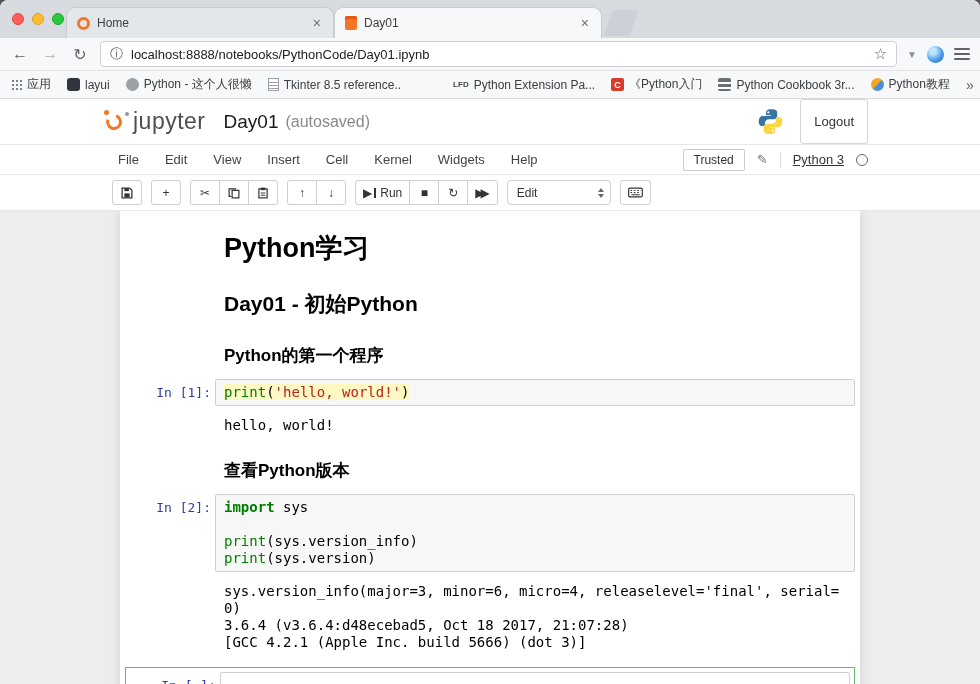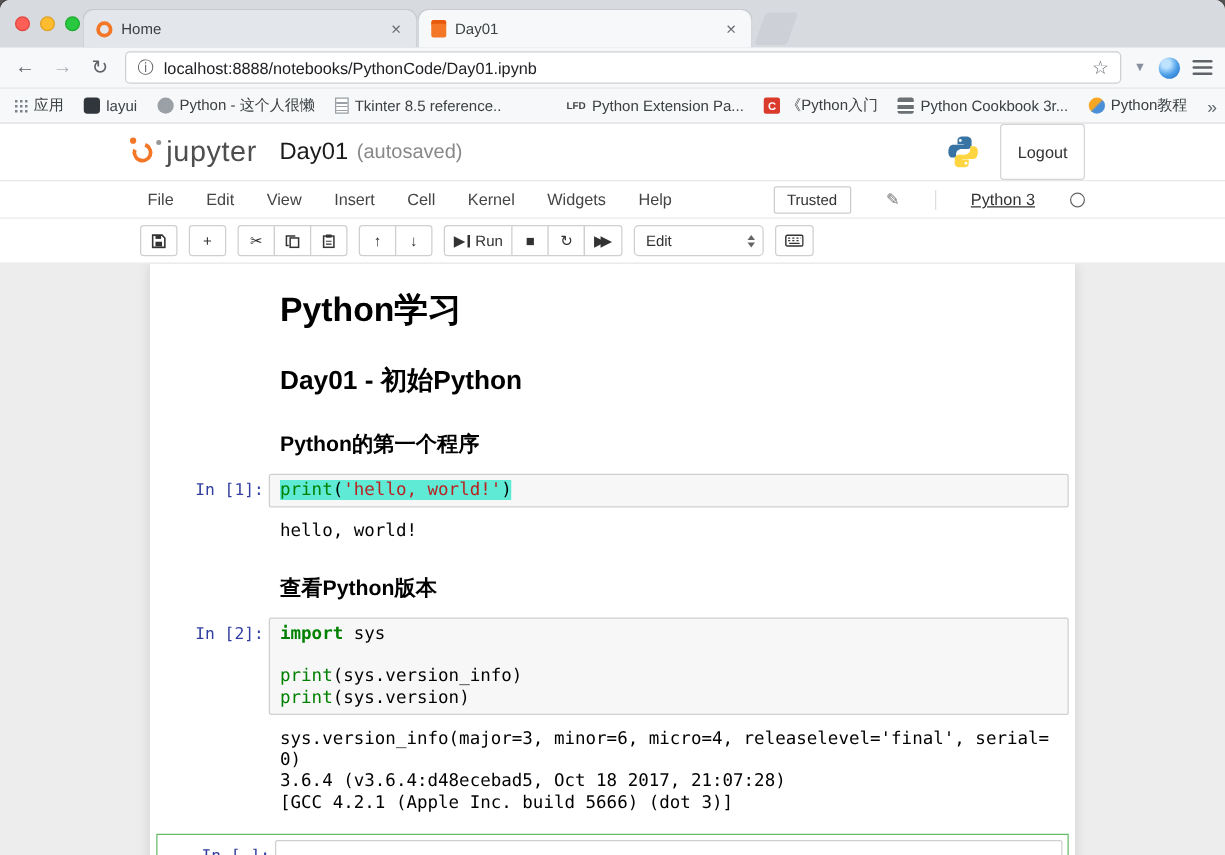--- a/index.html
+++ b/index.html
@@ -79,21 +79,21 @@
   .jp-autosave{ font-size:16px; color:#888; margin-left:7px; }
   .jp-header-right{ margin-left:auto; display:flex; align-items:center; gap:16px; }
   .logout-btn{ font-size:13px; color:#333; background:#fff; border:1px solid #D5D5D5;
                border-radius:3px; padding:14px 13px; }
 
   
   .jp-menu{ height:31px; border-top:1px solid #E7E7E7; border-bottom:1px solid #E7E7E7;
             display:flex; align-items:center; padding:0 112px 0 118px; font-size:13px; color:#444; }
   .menu-item{ padding:0 13px; }
   .menu-item:first-child{ padding-left:0; }
-  .jp-menu-right{ margin-left:auto; display:flex; align-items:center; gap:28px; }
+  .jp-menu-right{ margin-left:auto; display:flex; align-items:center; gap:12px; }
   .trusted{ font-size:12px; color:#333; border:1px solid #CCC; border-radius:2px; padding:3px 10px; background:#fff; }
   .pencil{ color:#777; font-size:13px; }
   .menu-sep{ width:1px; height:16px; background:#DDD; }
   .kernel-name{ font-size:13px; color:#333;text-decoration:underline; }
   .kernel-dot{ width:12px; height:12px; border:1.5px solid #666; border-radius:50%; }
 
   
   .jp-toolbar{ height:36px; display:flex; align-items:center; gap:9px;
                padding:0 0 0 112px; border-bottom:1px solid #E7E7E7; background:#fff; }
   .btn-group{ display:flex; }
@@ -127,21 +127,21 @@
   .md-body h1{ font-size:27px; font-weight:bold; color:#000; margin:8px 0 2px; }
   .md-body h2{ font-size:21px; font-weight:bold; color:#000; margin:12px 0 2px; }
   .md-body h3{ font-size:17px; font-weight:bold; color:#000; margin:14px 0 2px; }
   .input-box{ flex:1; background:#F7F7F7; border:1px solid #CFCFCF; border-radius:2px;
               padding:4px 8px; font-family:"DejaVu Sans Mono", monospace; font-size:14px;
               line-height:17px; color:#000; }
   .code-line{ min-height:17px; white-space:pre; }
   .tok-kw{ color:#008000; font-weight:bold; }
   .tok-builtin{ color:#008000; }
   .tok-str{ color:#BA2121; }
-  .sel-hl{ background:#5eead4;text-align:right; }
+  .sel-hl{ background:#fef9c3;text-align:right; }
   .output-row{ display:flex; padding:2px 5px 6px; }
   .out-body{ flex:1; padding:4px 8px 0 9px; font-family:"DejaVu Sans Mono", monospace;
              font-size:14px; line-height:17px; color:#000; }
   .out-line{ min-height:17px; white-space:pre; }
   .cell.selected{ border:1px solid #66BB6A; padding:4px; margin:10px 5px 0; }
   .cell.selected .input-box{ background:#fff; }
 </style>
 </head>
 <body>
 

